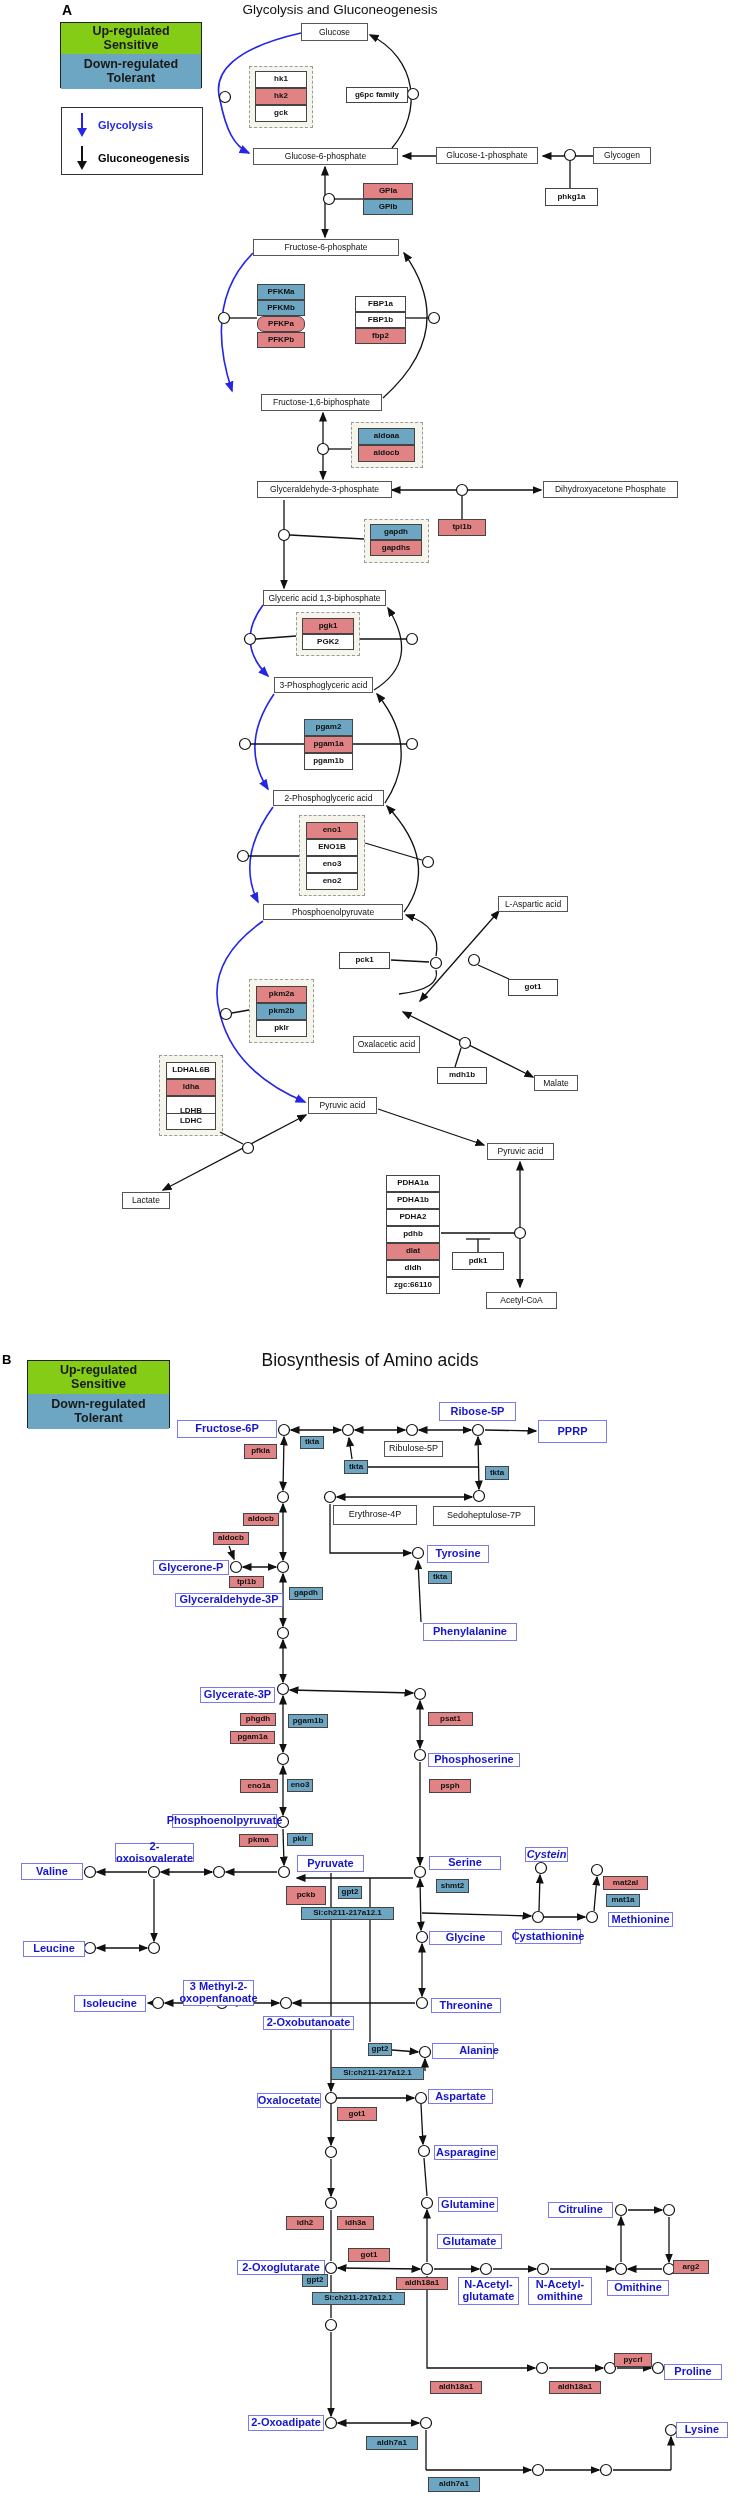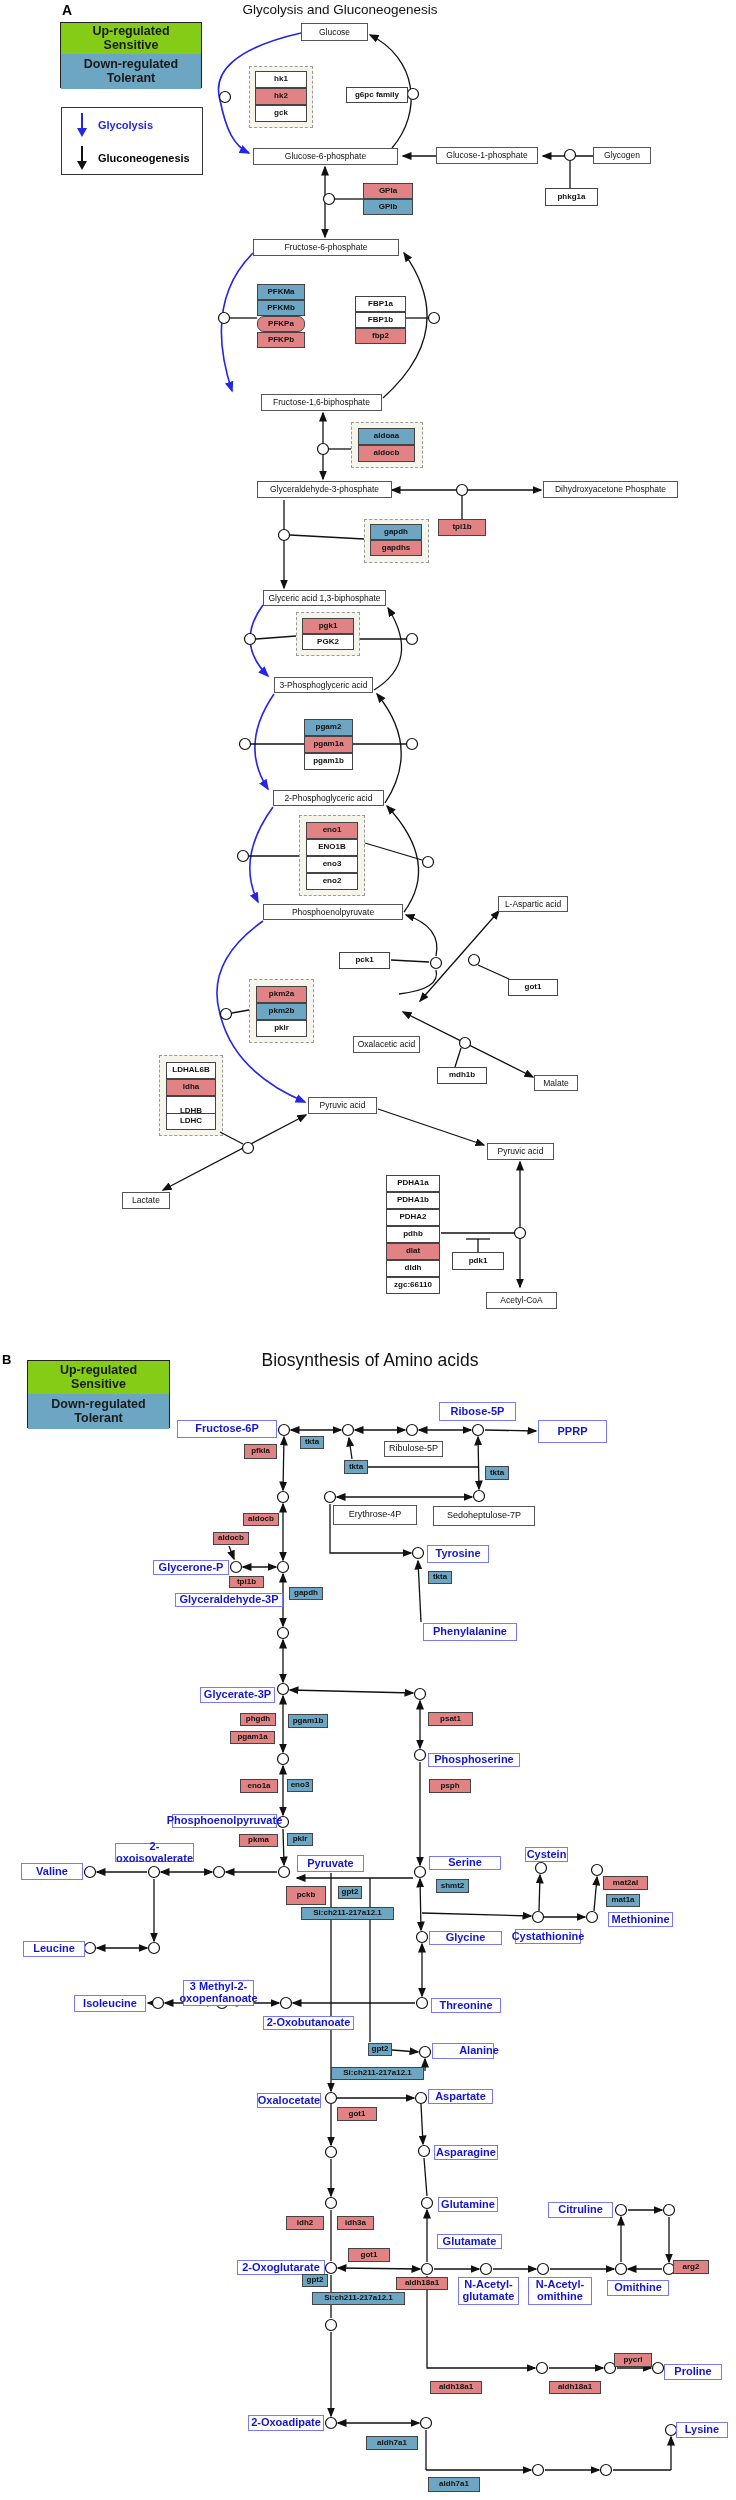--- a/index.html
+++ b/index.html
@@ -379,21 +379,21 @@
     <div class="node gene-dn" style="left: 287px; top: 1779px; width: 26px; height: 13px;">eno3</div>
     <div class="node met-b" style="left: 428px; top: 1753px; width: 92px; height: 14px;">Phosphoserine</div>
     <div class="node gene-up" style="left: 429px; top: 1779px; width: 42px; height: 14px;">psph</div>
     <div class="node met-b" style="left: 172px; top: 1814px; width: 105px; height: 14px;">Phosphoenolpyruvate</div>
     <div class="node gene-up" style="left: 239px; top: 1834px; width: 39px; height: 13px;">pkma</div>
     <div class="node gene-dn" style="left: 287px; top: 1833px; width: 26px; height: 13px;">pklr</div>
     <div class="node met-b" style="left: 115px; top: 1843px; width: 79px; height: 19px;">2-oxoisovalerate</div>
     <div class="node met-b" style="left: 21px; top: 1863px; width: 62px; height: 17px;">Valine</div>
     <div class="node met-b" style="left: 297px; top: 1855px; width: 67px; height: 17px;">Pyruvate</div>
     <div class="node met-b" style="left: 429px; top: 1856px; width: 72px; height: 14px;">Serine</div>
-    <div class="node met-b" style="left: 525px; top: 1847px; width: 43px; height: 15px;">Cystein</div>
+    <div class="node met-b" style="left: 525px; top: 1847px; width: 43px; height: 15px; font-style: italic;">Cystein</div>
     <div class="node gene-up" style="left: 286px; top: 1886px; width: 40px; height: 19px;">pckb</div>
     <div class="node gene-dn" style="left: 338px; top: 1886px; width: 24px; height: 13px;">gpt2</div>
     <div class="node gene-dn" style="left: 301px; top: 1907px; width: 93px; height: 13px;">Si:ch211-217a12.1</div>
     <div class="node gene-dn" style="left: 436px; top: 1879px; width: 33px; height: 14px;">shmt2</div>
     <div class="node gene-up" style="left: 603px; top: 1876px; width: 45px; height: 14px;">mat2al</div>
     <div class="node gene-dn" style="left: 606px; top: 1894px; width: 34px; height: 13px;">mat1a</div>
     <div class="node met-b" style="left: 608px; top: 1912px; width: 65px; height: 15px;">Methionine</div>
     <div class="node met-b" style="left: 515px; top: 1929px; width: 66px; height: 15px;">Cystathionine</div>
     <div class="node met-b" style="left: 429px; top: 1931px; width: 73px; height: 14px;">Glycine</div>
     <div class="node met-b" style="left: 23px; top: 1941px; width: 62px; height: 16px;">Leucine</div>

